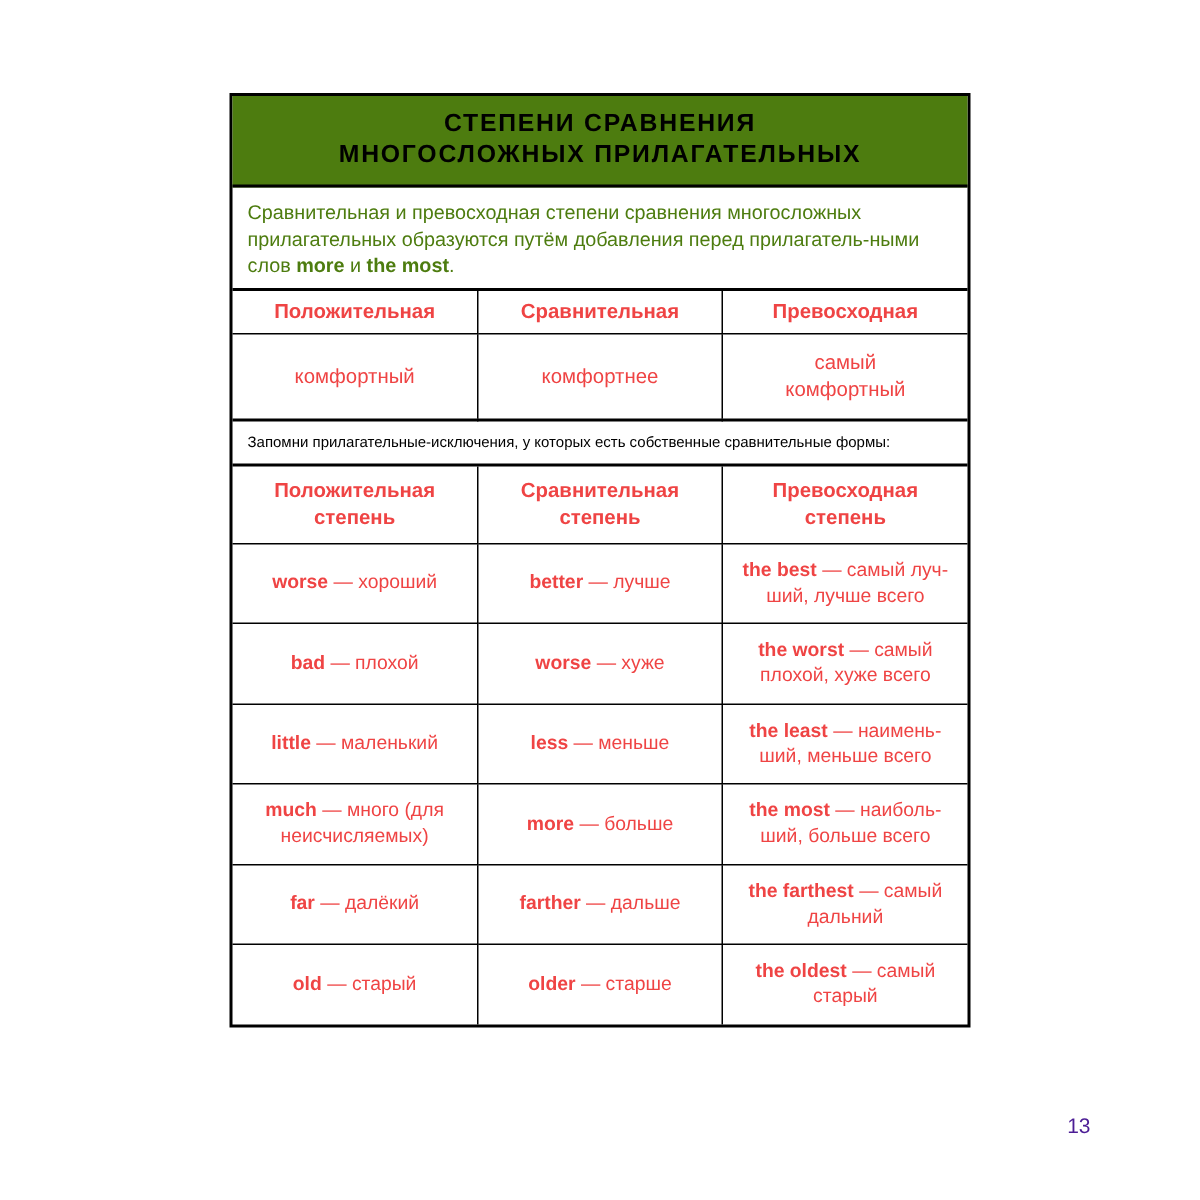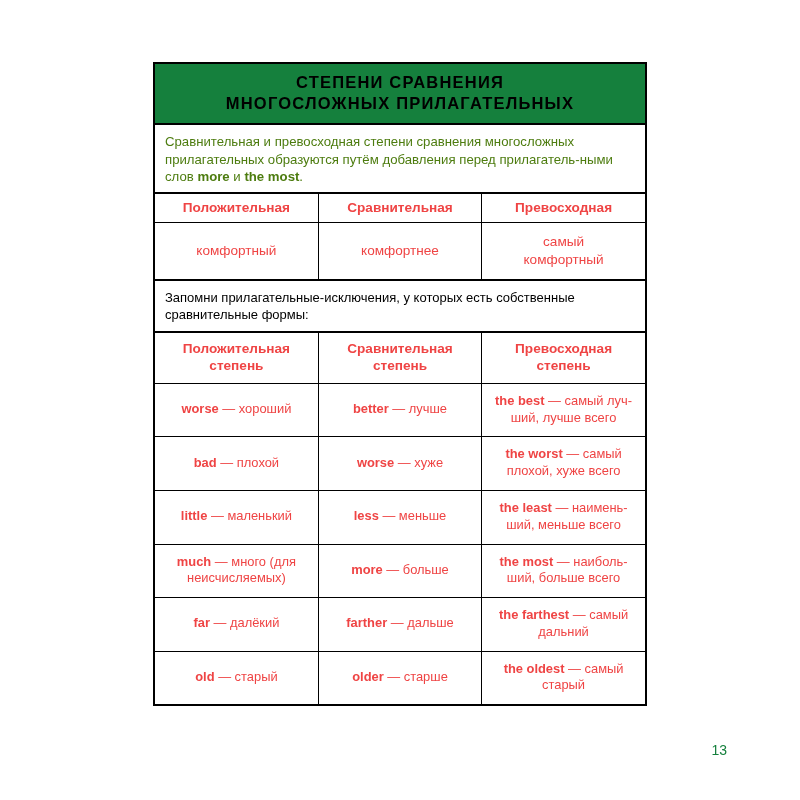--- a/index.html
+++ b/index.html
@@ -21,21 +21,21 @@
     position: absolute;
     left: 153px;
     top: 62px;
     width: 494px;
     border: 2px solid #000000;
     box-sizing: border-box;
     background: #ffffff;
   }
   
   .title-banner {
-    background: #15803d;
+    background: #4d7c0f;
     border-bottom: 2px solid #000000;
     text-align: center;
     padding: 8px 4px 9px 4px;
   }
   .title-line {
     font-weight: bold;
     font-size: 16.5px;
     letter-spacing: 1.2px;
     color: #000000;
     line-height: 1.28;
@@ -76,21 +76,21 @@
     line-height: 1.28;
   }
   .t1 tr:first-child th { border-top: none; }
   .t1 tr td:first-child, .t1 tr th:first-child { border-left: none; }
   .t1 tr td:last-child, .t1 tr th:last-child { border-right: none; }
   .t1 tr:last-child td { border-bottom: none; }
 
   
   .note {
     padding: 8px 20px 7px 10px;
-    font-size: 13px;
+    font-size: 10px;
     line-height: 1.32;
     color: #000000;
     border-bottom: 2px solid #000000;
   }
 
   
   .t2 th {
     font-size: 13.6px;
     font-weight: bold;
     padding: 7px 2px 8px 2px;
@@ -105,21 +105,21 @@
   .t2 tr td:first-child, .t2 tr th:first-child { border-left: none; }
   .t2 tr td:last-child, .t2 tr th:last-child { border-right: none; }
   .t2 tr:last-child td { border-bottom: none; }
   .t2 b { font-weight: bold; }
 
   .page-number {
     position: absolute;
     right: 73px;
     top: 742px;
     font-size: 14px;
-    color: #15803d;
+    color: #4c1d95;
   }
 </style>
 </head>
 <body>
 
 <div class="page">
 
   <div class="sheet">
 
     <div class="title-banner">

